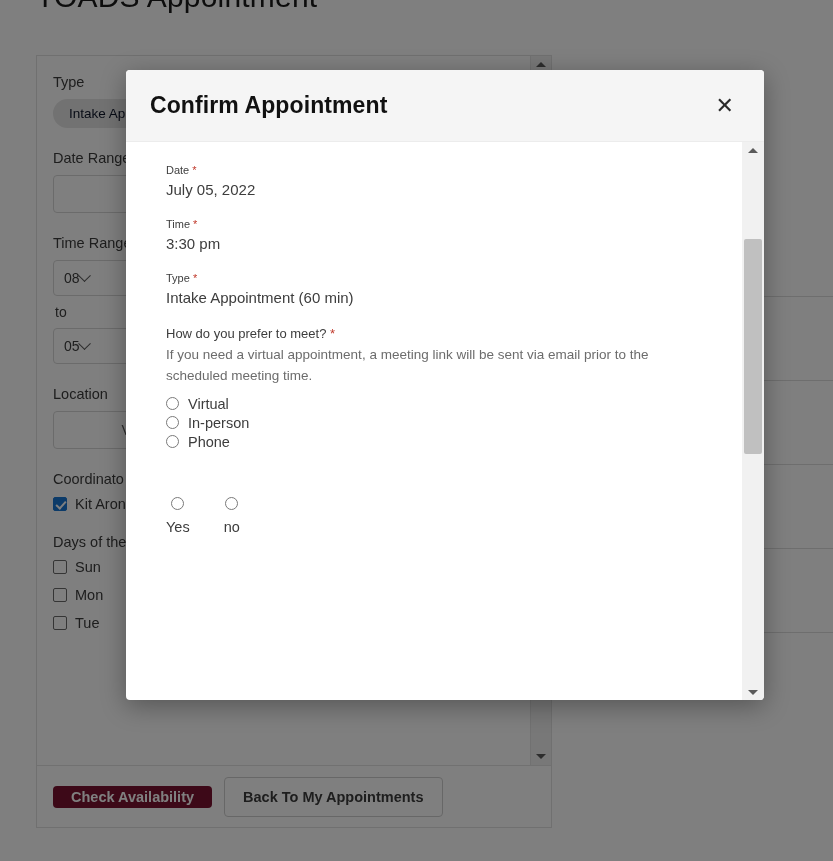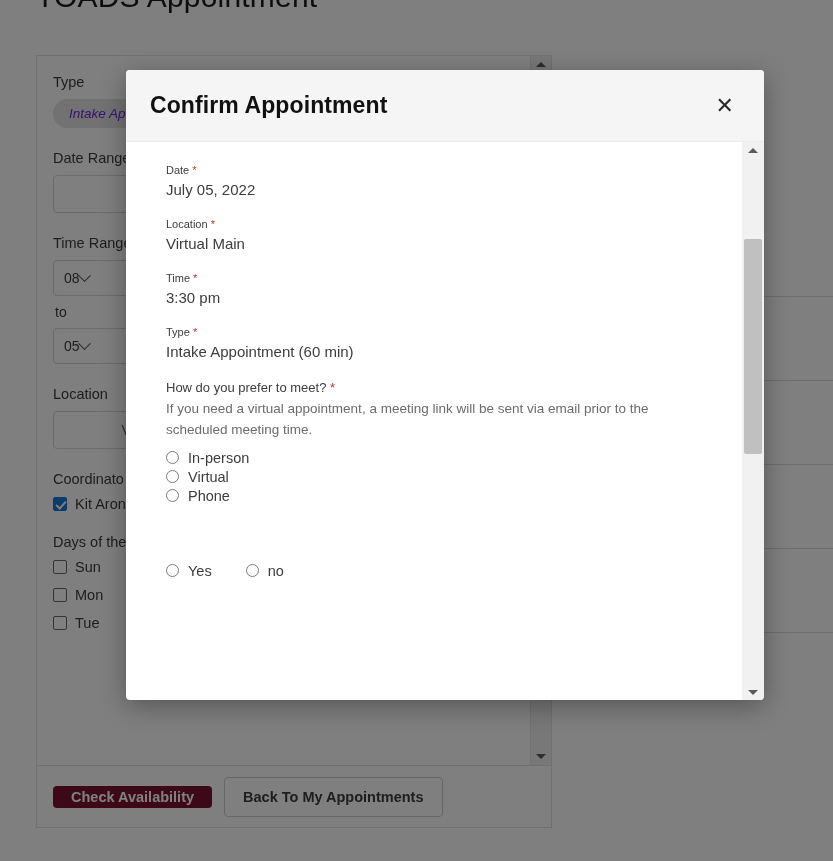--- a/index.html
+++ b/index.html
@@ -47,23 +47,22 @@
     margin: 0 0 9px 0;
   }
   .field-block { margin-bottom: 22px; }
 
   .chip {
     display: inline-block;
     background: #e4e4e4;
     border-radius: 18px;
     padding: 7px 16px;
     font-size: 13.5px;
-    color: #6d28d9;
+    color: #0f172a;
     white-space: nowrap;
-    font-style: italic;
   }
   .text-input {
     width: 200px;
     border: 1px solid #d6d6d6;
     border-radius: 4px;
     padding: 10px 12px;
     font-size: 14px;
     color: #5a5a5a;
     background: #fff;
     text-align: center;
@@ -281,21 +280,21 @@
     align-items: center;
     gap: 9px;
     margin-top: 3px;
   }
   .radio-inline {
     display: flex;
     align-items: center;
     gap: 34px;
     margin-top: 3px;
   }
-  .radio-inline .radio-row { margin-top: 12px; }
+  .radio-inline .radio-row { margin-top: 0; flex-direction: column; }
   .rdo {
     width: 13px; height: 13px;
     border: 1.4px solid #7a7a7a;
     border-radius: 50%;
     background: #fff;
     flex: 0 0 auto;
   }
   .rdo-label { font-size: 14.5px; color: #3d3d3d; }
   .q-label {
     font-size: 13px;
@@ -442,27 +441,20 @@
     <div class="modal-body">
 
       <div class="f-group">
         <div class="f-label">
           <span>Date</span>
           <span class="req">*</span>
         </div>
         <div class="f-value">July 05, 2022</div>
       </div>
 
-      <div class="f-group">
-        <div class="f-label">
-          <span>Location</span>
-          <span class="req">*</span>
-        </div>
-        <div class="f-value">Virtual Main</div>
-      </div>
 
       <div class="f-group">
         <div class="f-label">
           <span>Time</span>
           <span class="req">*</span>
         </div>
         <div class="f-value">3:30 pm</div>
       </div>
 
       <div class="f-group">
@@ -474,25 +466,25 @@
       </div>
 
       <div class="f-group">
         <div class="q-label">
           <span>How do you prefer to meet?</span>
           <span class="req">*</span>
         </div>
         <div class="f-help">If you need a virtual appointment, a meeting link will be sent via email prior to the scheduled meeting time.</div>
         <div class="radio-row">
           <span class="rdo"></span>
-          <span class="rdo-label">In-person</span>
+          <span class="rdo-label">Virtual</span>
         </div>
         <div class="radio-row">
           <span class="rdo"></span>
-          <span class="rdo-label">Virtual</span>
+          <span class="rdo-label">In-person</span>
         </div>
         <div class="radio-row">
           <span class="rdo"></span>
           <span class="rdo-label">Phone</span>
         </div>
       </div>
 
       <div class="spacer-lg"></div>
 
       <div class="f-group">

